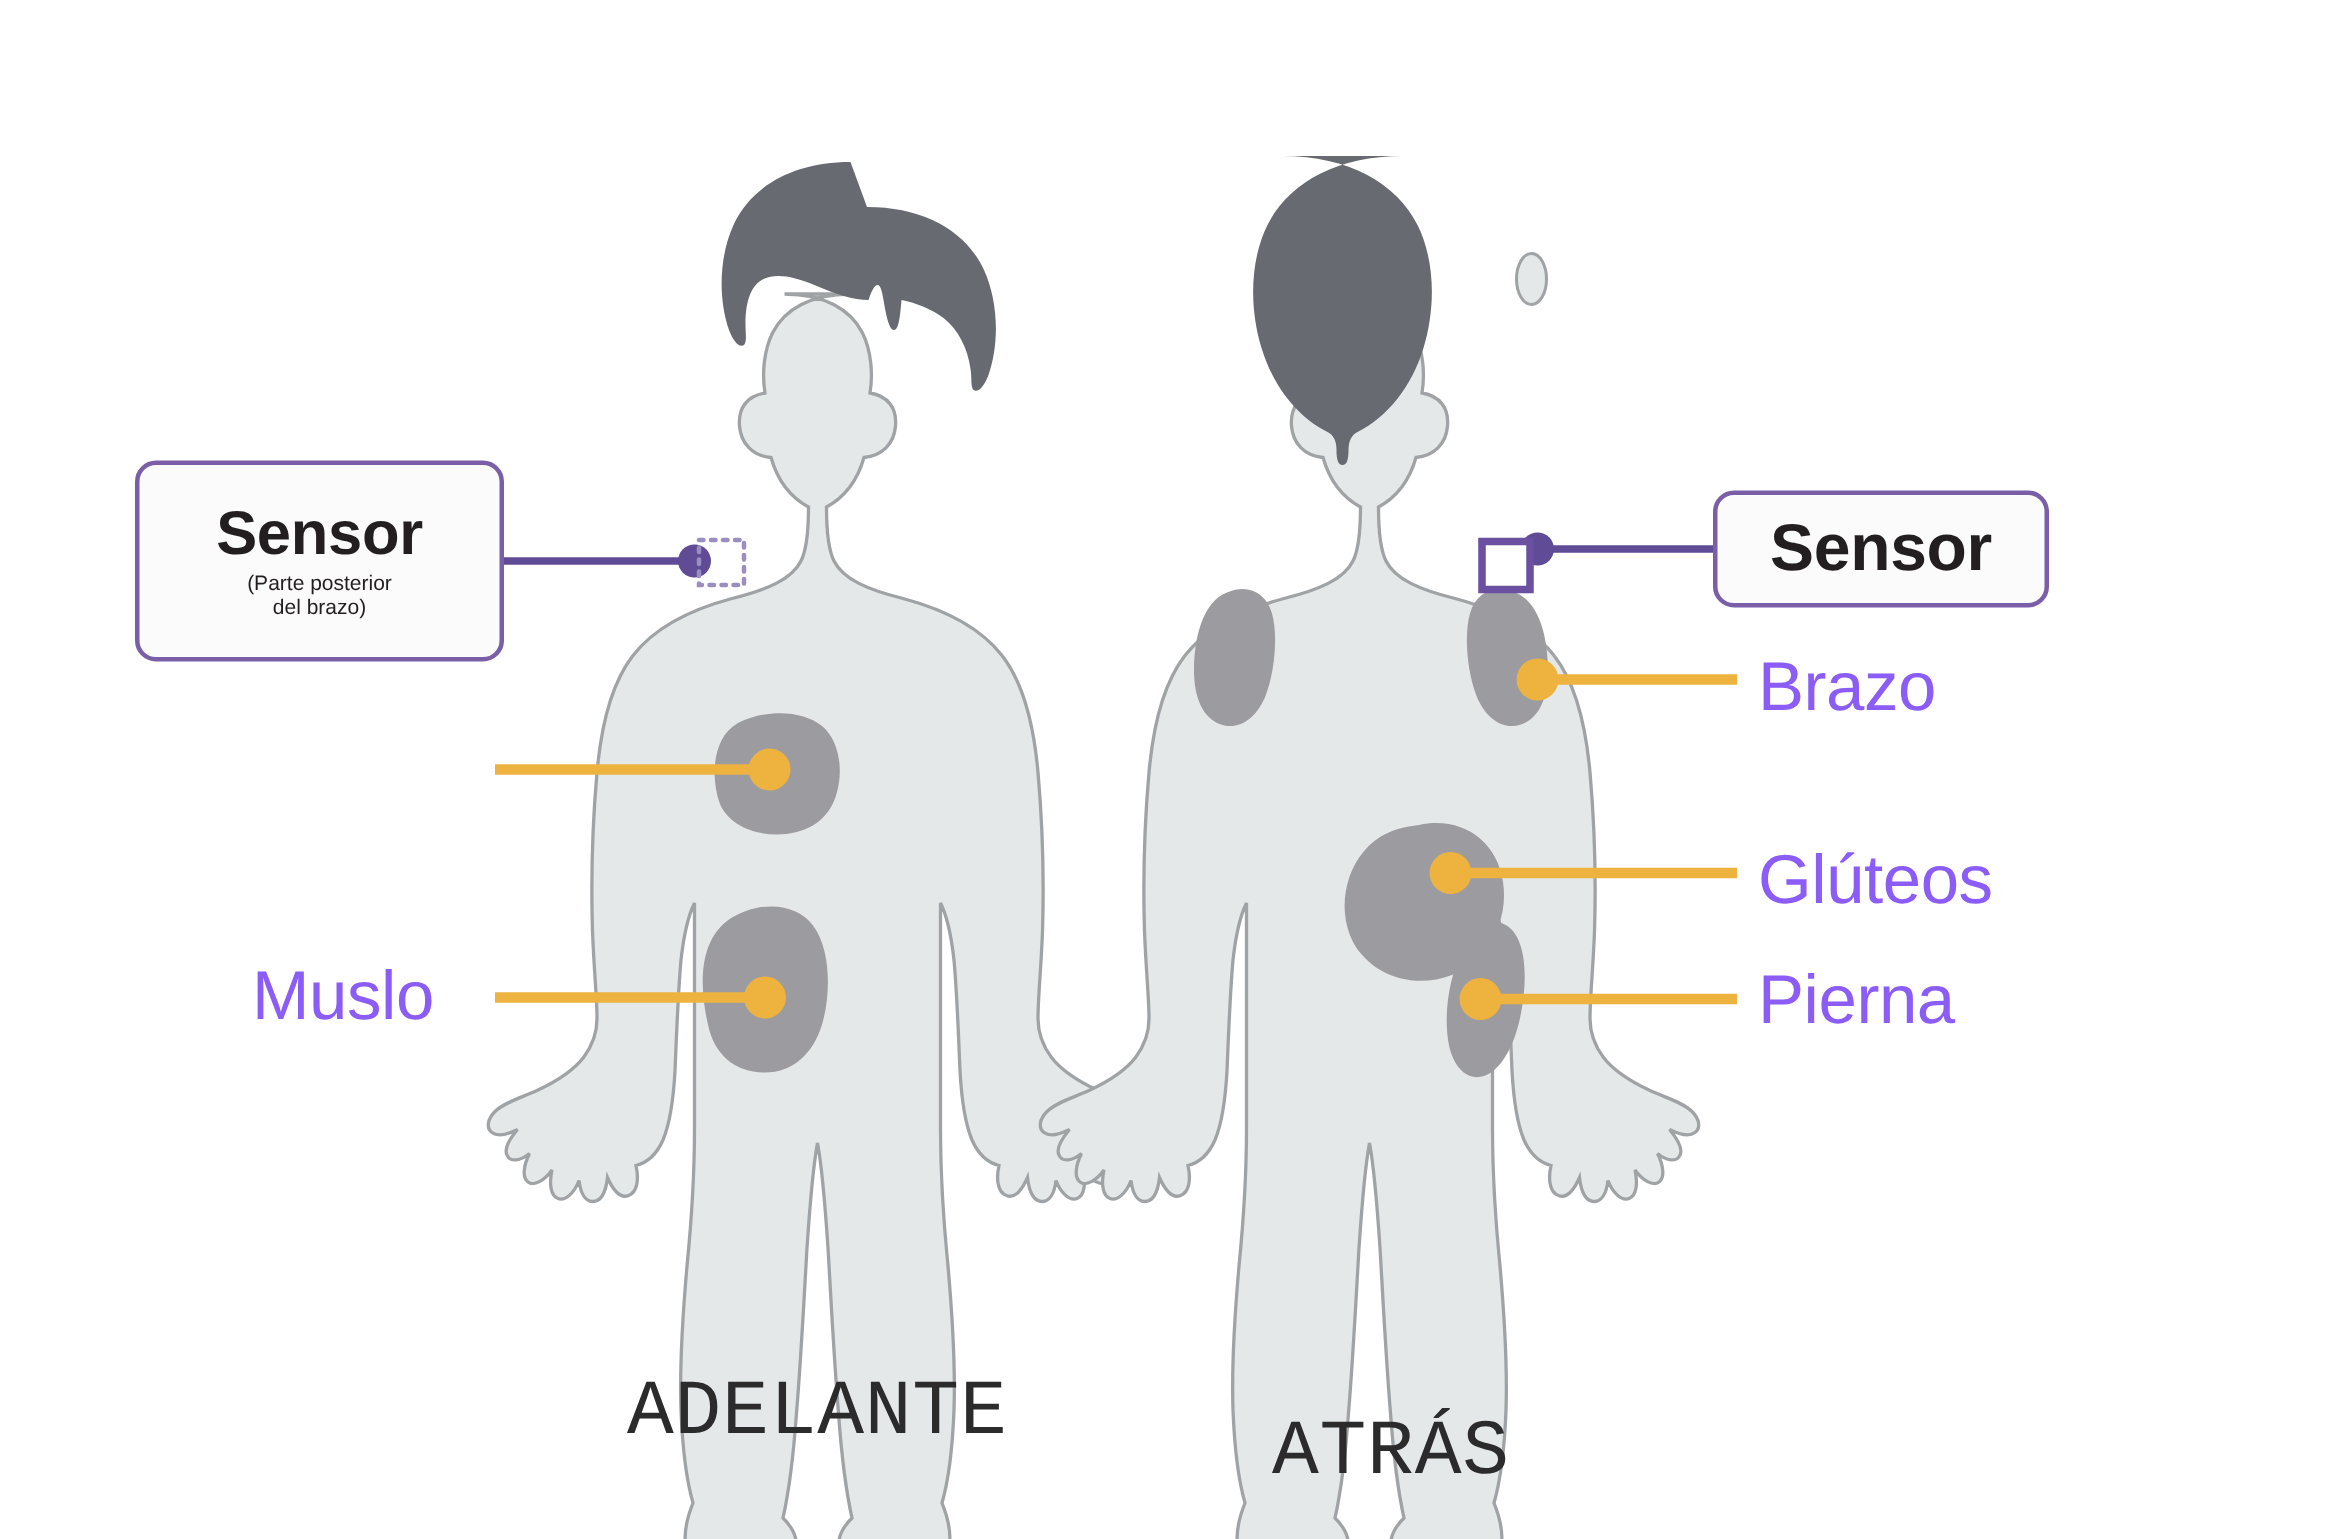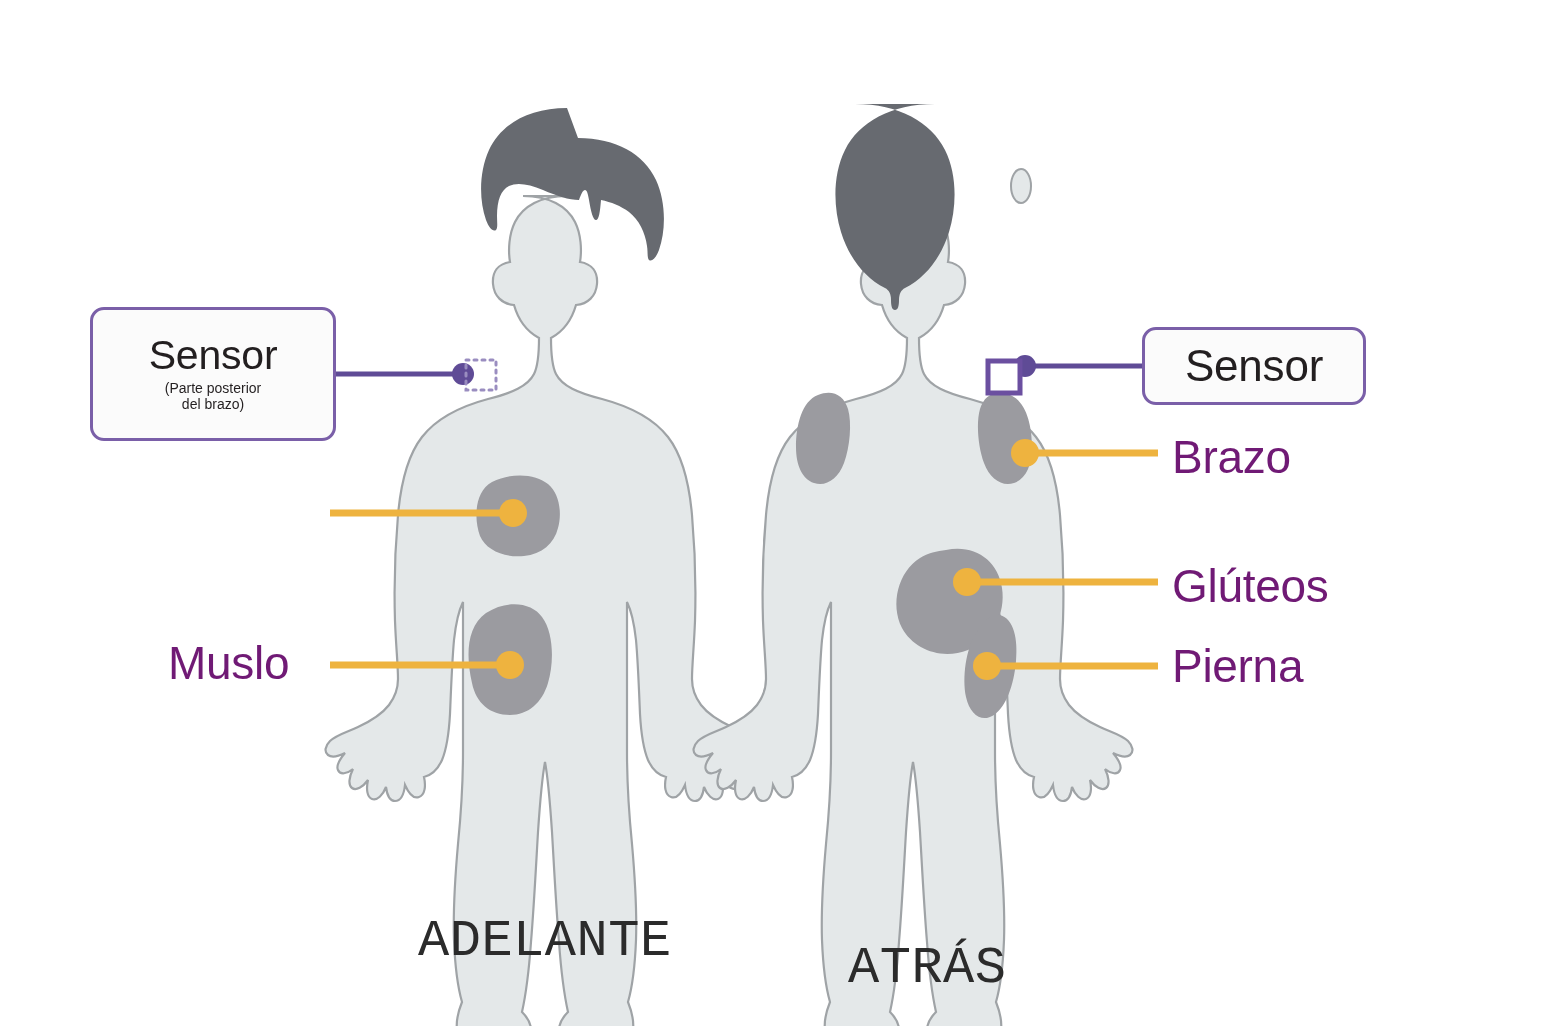--- a/index.html
+++ b/index.html
@@ -29,21 +29,21 @@
     border: 3px solid #7a5fa8;
     border-radius: 14px;
     display: flex;
     flex-direction: column;
     align-items: center;
     justify-content: center;
     z-index: 6;
   }
   .callout .title {
     font-size: 41px;
-    font-weight: 400;
+    font-weight: 700;
     line-height: 1.02;
     color: #231f20;
     letter-spacing: -0.2px;
   }
   .callout .sub {
     font-size: 14px;
     font-weight: 400;
     line-height: 1.18;
     text-align: center;
     color: #231f20;
@@ -64,21 +64,21 @@
   }
   #callout-back .title { font-size: 44px; }
 
   
   .site-label {
     position: absolute;
     font-size: 46px;
     font-weight: 400;
     line-height: 1;
     white-space: nowrap;
-    color: #701a75;
+    color: #8b5cf6;
     letter-spacing: -0.3px;
     z-index: 6;
   }
 
   #label-abdomen { left: 62px;  top: 486px; }
   #label-muslo   { left: 168px; top: 640px; }
   #label-brazo   { left: 1172px; top: 434px; }
   #label-gluteos { left: 1172px; top: 563px; text-align: center; }
   #label-pierna  { left: 1172px; top: 643px; }
 

